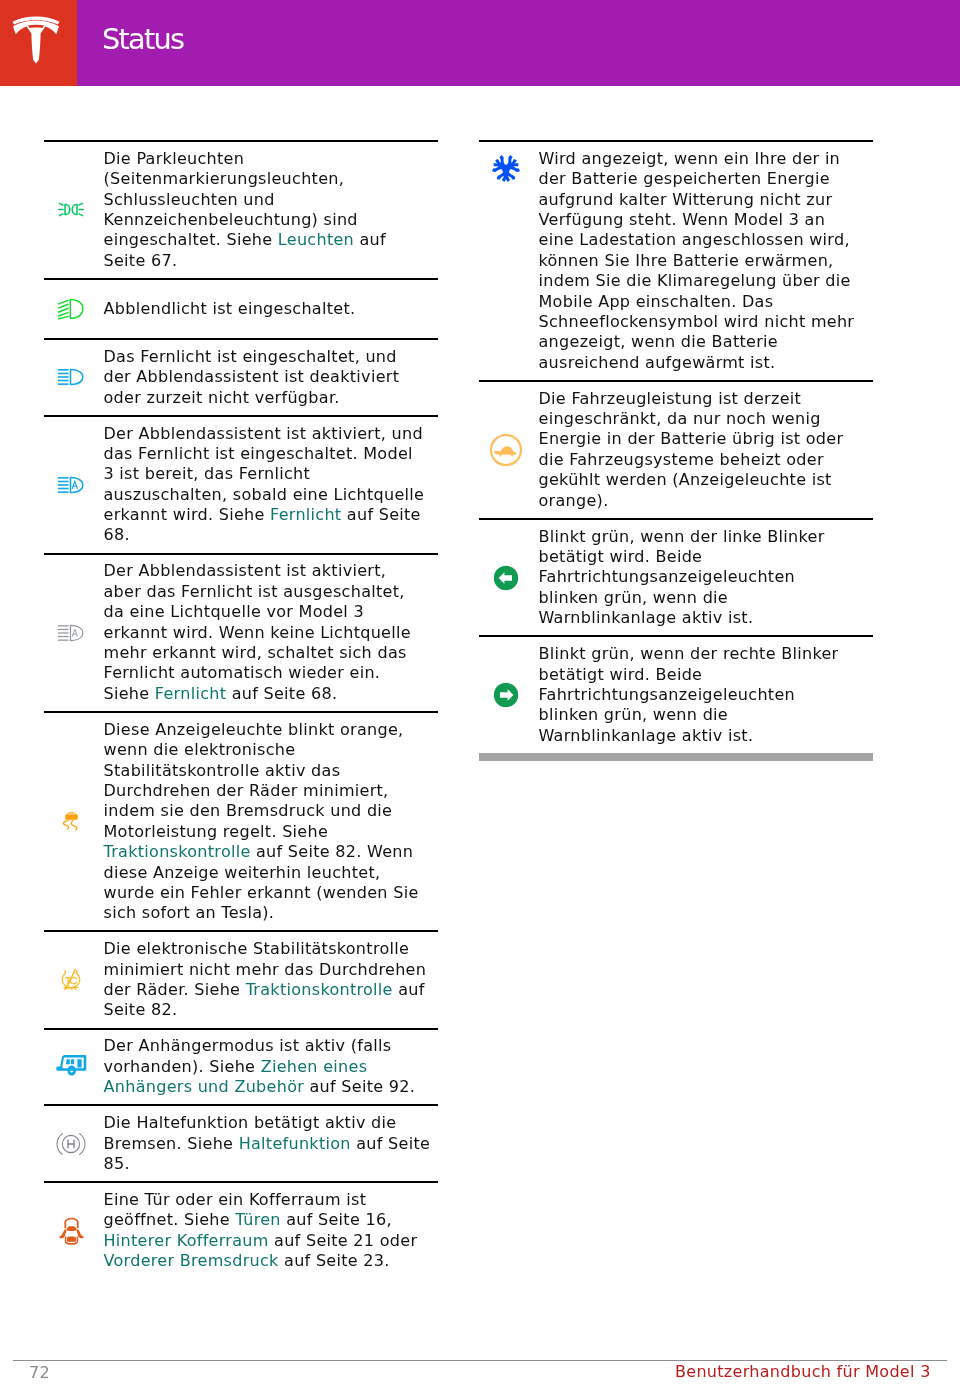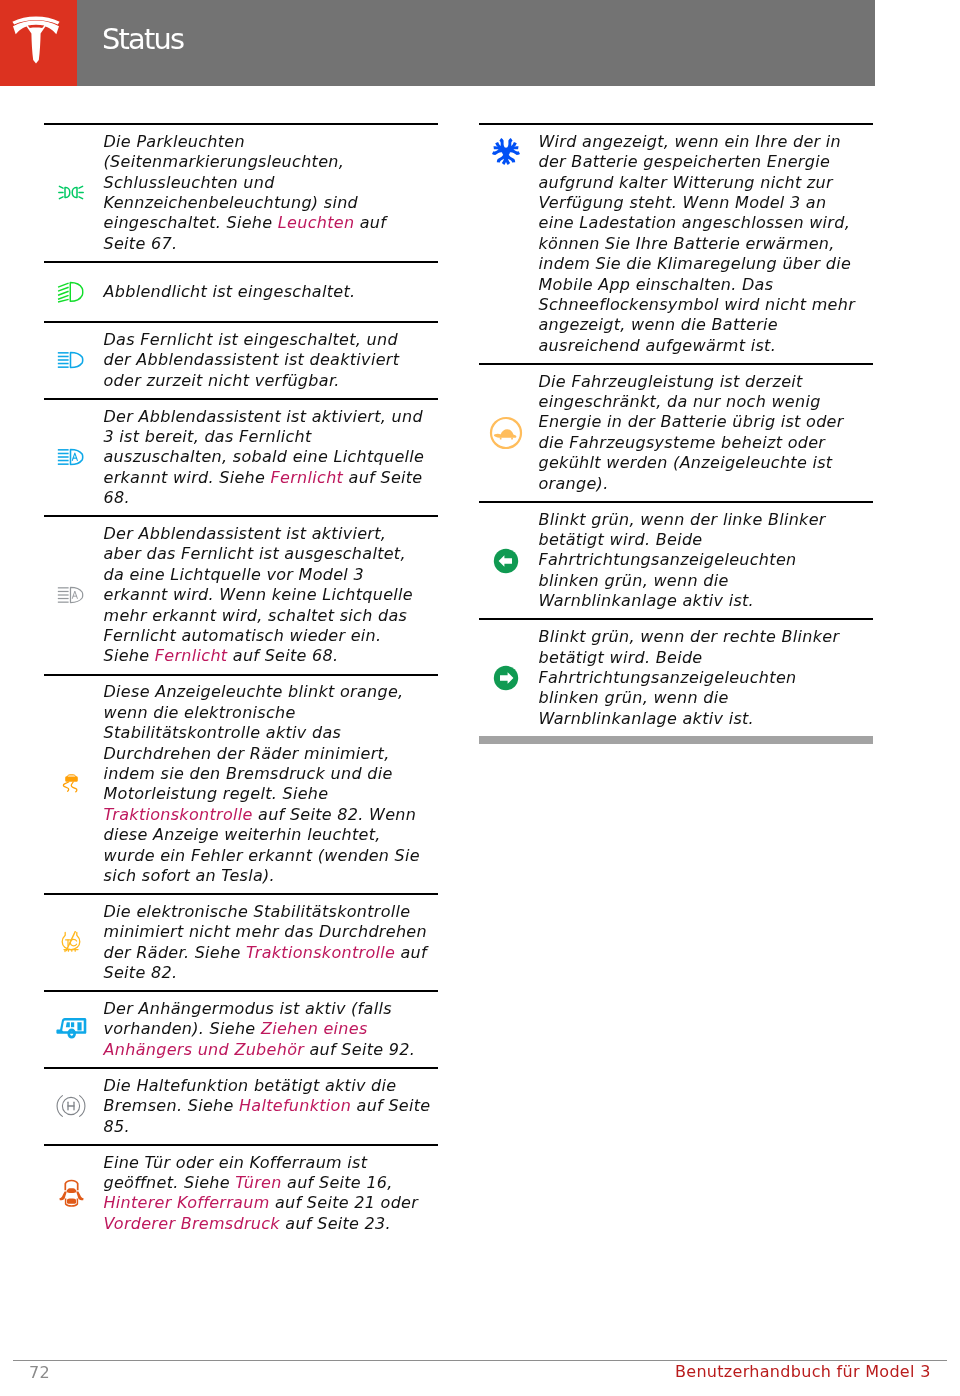--- a/index.html
+++ b/index.html
@@ -1,33 +1,33 @@
 <!DOCTYPE html>
 <html><head>
 <meta charset="utf-8">
 <title>Status</title>
 <style>
   *{box-sizing:border-box;}
   html,body{margin:0;padding:0;}
   body{width:960px;height:1396px;background:#fff;font-family:"DejaVu Sans",sans-serif;position:relative;overflow:hidden;-webkit-font-smoothing:antialiased;will-change:opacity;}
-  .header{position:absolute;left:0;top:0;width:875px;height:86px;background:#737373;}
+  .header{position:absolute;left:0;top:0;width:960px;height:86px;background:#a21caf;}
   .logo-box{position:absolute;left:0;top:0;width:77px;height:86px;background:#dc3220;}
   .logo-box svg{position:absolute;left:12px;top:16px;}
   .header-title{position:absolute;left:102px;top:22px;font-size:28.8px;line-height:34px;color:#fff;letter-spacing:-1.75px;}
-  .column{position:absolute;top:123px;font-style:italic;}
+  .column{position:absolute;top:140px;}
   .col-left{left:43.5px;width:394.5px;}
   .col-right{left:478.5px;width:394.8px;}
   .row{display:flex;align-items:center;border-top:2px solid #000;min-height:60px;}
   .col-right .row.last{border-bottom:8px solid #a3a3a3;}
   .icon-cell{flex:0 0 55px;display:flex;align-items:center;justify-content:center;}
   .icon-cell svg{display:block;flex:none;}
   .icon-cell.align-top{align-items:flex-start;align-self:stretch;padding-top:11px;}
   .text-cell{flex:1 1 auto;font-size:16px;line-height:20.4px;color:#121212;padding:6.8px 0 6.8px 5px;letter-spacing:0.3px;white-space:nowrap;}
   .tline{height:20.4px;}
-  .lnk{color:#be185d;}
+  .lnk{color:#0f766e;}
   .footline{position:absolute;left:13px;top:1360px;width:934px;height:1px;background:#8e8e8e;}
   .pageno{position:absolute;left:29px;top:1363px;font-size:16px;letter-spacing:0.3px;line-height:19px;color:#8a8a8a;}
   .manual{position:absolute;left:675px;top:1362px;font-size:16px;letter-spacing:0.3px;line-height:19px;color:#b91c1c;white-space:nowrap;}
   .watermark{position:absolute;left:676px;top:1437px;font-size:24.6px;line-height:27px;color:#a16207;white-space:nowrap;}
 </style>
 </head>
 <body>
 
 <div class="header">
 <div class="logo-box">
@@ -119,20 +119,21 @@
             <path d="M8 154 L112 154"></path>
 </g>
 <g fill="none" stroke="currentColor" stroke-width="11" stroke-linecap="round" stroke-linejoin="round">
 <path d="M148 118 L172 48 L196 118"></path>
             <path d="M156 96 L188 96"></path>
 </g>
         </svg>
       </div>
 <div class="text-cell">
         <div class="tline"><span>Der Abblendassistent ist aktiviert, und</span></div>
+        <div class="tline"><span>das Fernlicht ist eingeschaltet. Model</span></div>
         <div class="tline"><span>3 ist bereit, das Fernlicht</span></div>
         <div class="tline"><span>auszuschalten, sobald eine Lichtquelle</span></div>
         <div class="tline"><span>erkannt wird. Siehe </span><span class="lnk">Fernlicht</span><span> auf Seite</span></div>
         <div class="tline"><span>68.</span></div>
       </div>
 </div>
 <div class="row">
 <div class="icon-cell" style="color: rgb(148, 152, 156);">
         <svg width="28" height="18" viewBox="0 0 270 170">
 <g fill="none" stroke="currentColor" stroke-width="12" stroke-linecap="round" stroke-linejoin="round">

